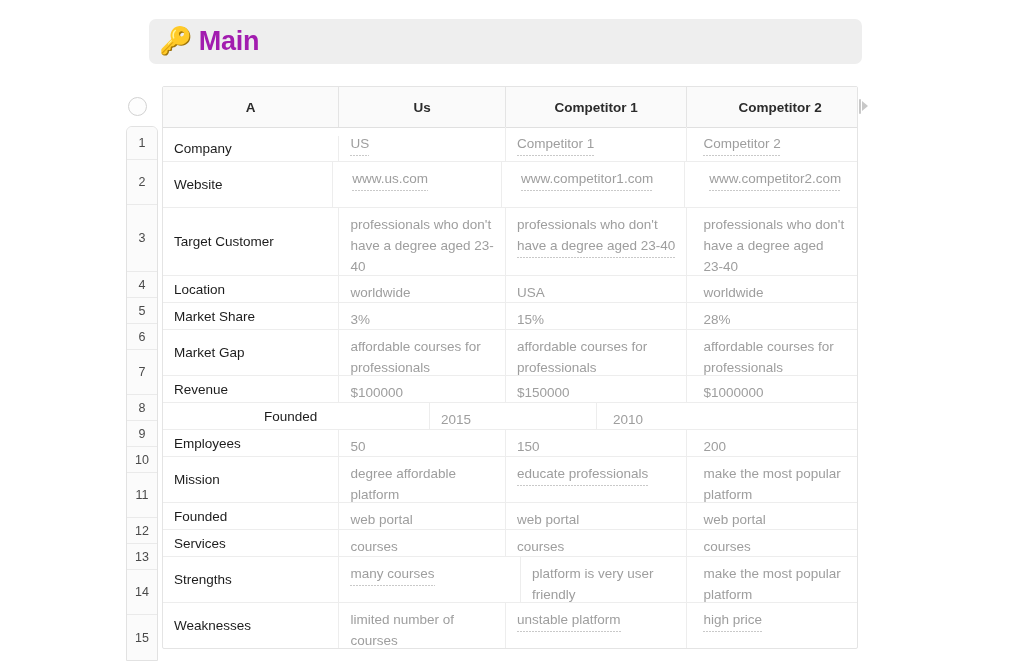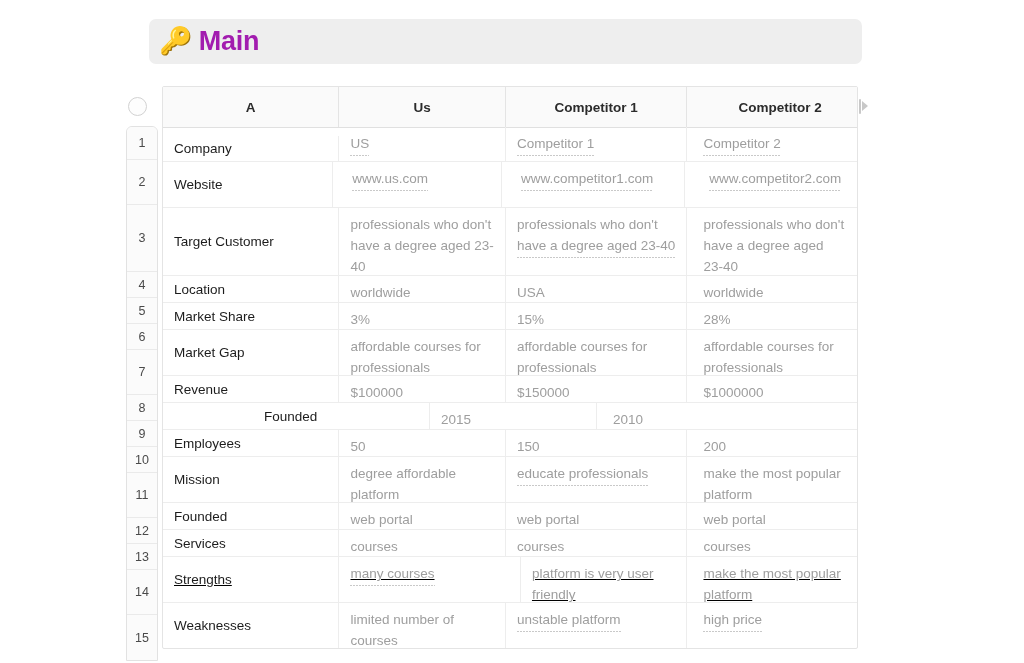--- a/index.html
+++ b/index.html
@@ -365,21 +365,21 @@
           <div class="cell c1 value">
             <span class="txt">courses</span>
           </div>
           <div class="cell c2 value">
             <span class="txt">courses</span>
           </div>
           <div class="cell c3 value">
             <span class="txt">courses</span>
           </div>
         </div>
-        <div class="data-row" style="height: 45px; text-decoration: underline;">
+        <div class="data-row" style="height: 45px;">
           <div class="cell c0 label">Strengths</div>
           <div class="cell c2 value">
             <span class="txt">many courses</span>
           </div>
           <div class="cell c1 value">
             <span class="txt">platform is very user friendly</span>
           </div>
           <div class="cell c3 value">
             <span class="txt">make the most popular platform</span>
           </div>

